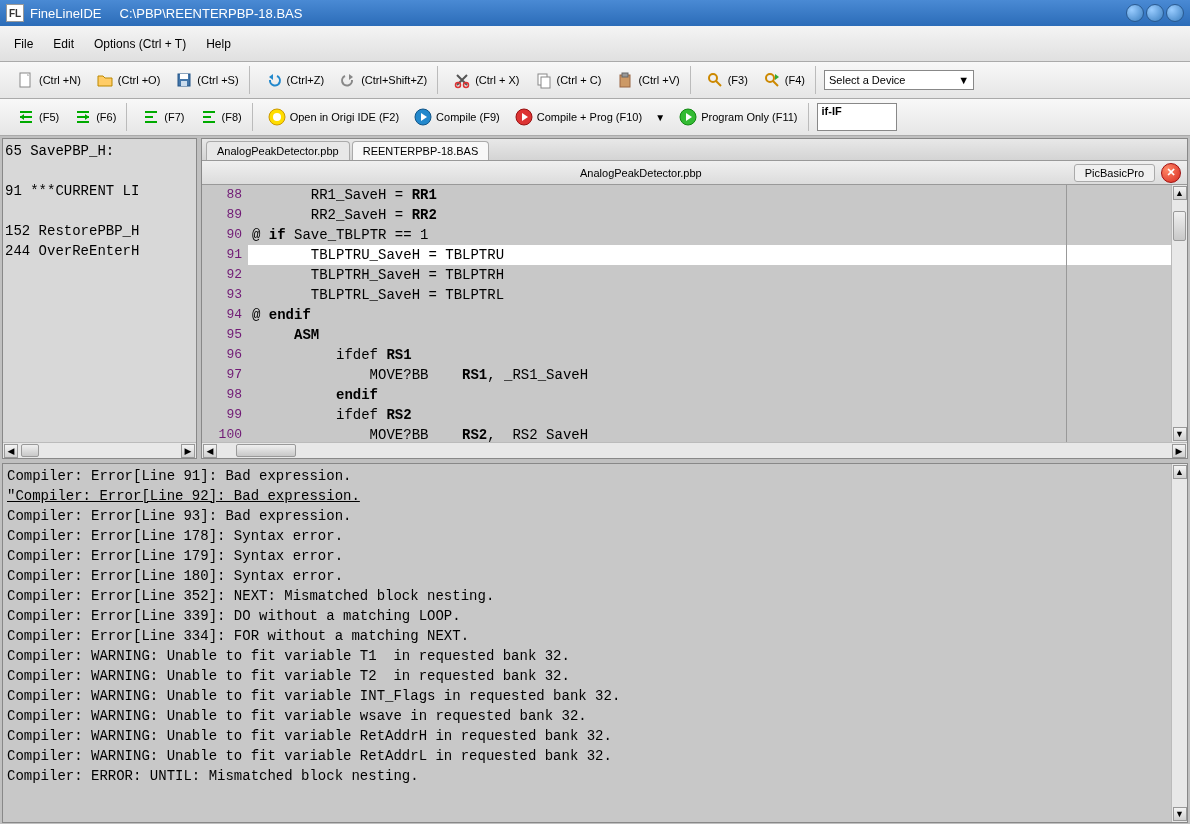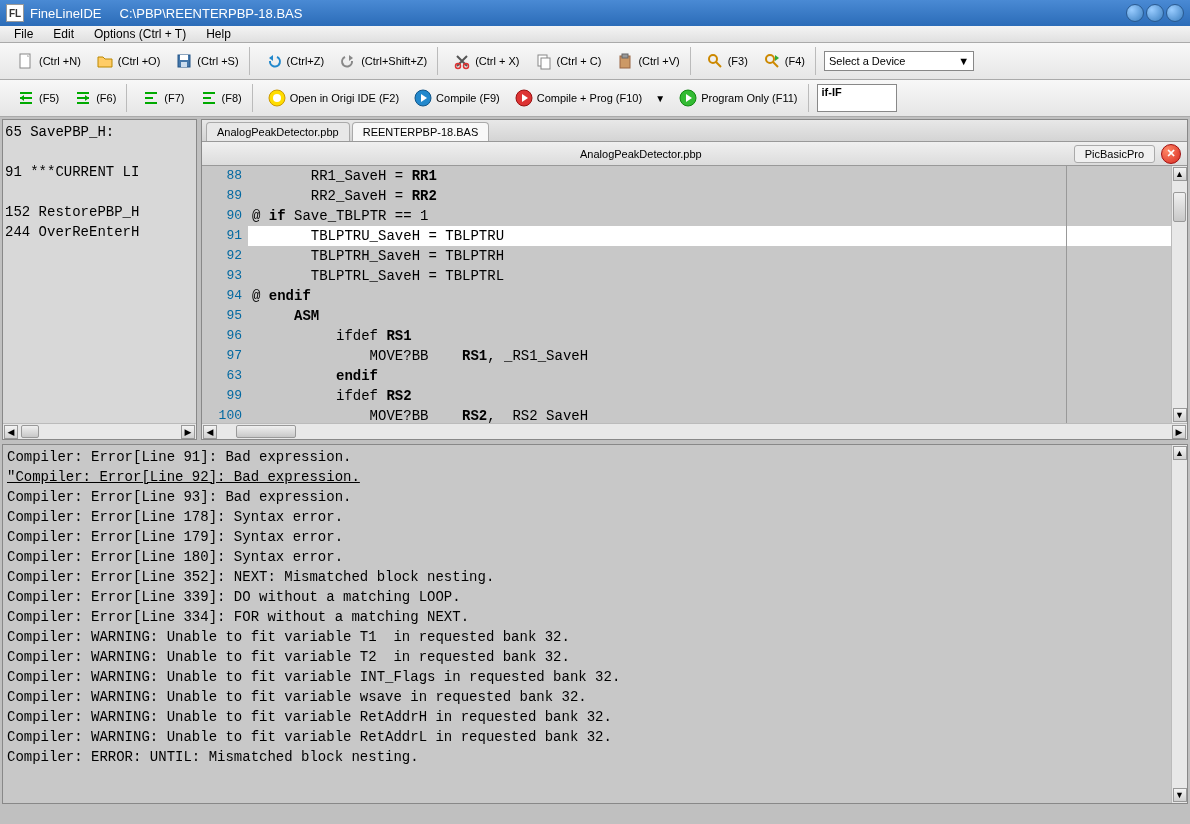--- a/index.html
+++ b/index.html
@@ -2,21 +2,21 @@
 <html><head>
 <meta charset="utf-8">
 <style>
 * { box-sizing: border-box; margin: 0; padding: 0; }
 body { font-family: Tahoma, Arial, sans-serif; font-size: 12px; background: #c0c0c0; width: 1190px; height: 824px; overflow: hidden; }
 .titlebar { height: 26px; background: linear-gradient(to bottom, #4a8ad4, #2b6cb8); color: #fff; display: flex; align-items: center; padding: 0 6px; }
 .titlebar-icon { width: 18px; height: 18px; background: #fff; color: #333; display: flex; align-items: center; justify-content: center; font-size: 10px; font-weight: bold; border: 1px solid #999; margin-right: 6px; }
 .titlebar-text { font-size: 13px; }
 .titlebar-controls { margin-left: auto; display: flex; gap: 2px; }
 .titlebar-btn { width: 18px; height: 18px; border-radius: 50%; background: radial-gradient(circle at 30% 30%, #99ccff, #3a7ec0); border: 1px solid #2a5a90; }
-.menubar { height: 17px; background: linear-gradient(to bottom, #f4f4f4, #e0e0e0); display: flex; align-items: center; padding: 0 4px; border-bottom: 1px solid #aaa; }
+.menubar { height: 36px; background: linear-gradient(to bottom, #f4f4f4, #e0e0e0); display: flex; align-items: center; padding: 0 4px; border-bottom: 1px solid #aaa; }
 .menu-item { padding: 3px 10px; cursor: default; }
 .toolbar { background: linear-gradient(to bottom, #f8f8f8, #e6e6e6); display: flex; padding: 4px 6px; border-bottom: 1px solid #aaa; gap: 4px; flex-wrap: wrap; }
 .tb-group { display: flex; align-items: center; gap: 2px; padding: 0 4px; border-right: 1px solid #bbb; }
 .tb-group:last-child { border-right: none; }
 .tb-btn { display: flex; align-items: center; gap: 3px; padding: 3px 5px; border: 1px solid transparent; border-radius: 3px; cursor: default; font-size: 11px; }
 .tb-icon { width: 20px; height: 20px; display: flex; align-items: center; justify-content: center; }
 .device-select { min-width: 150px; height: 20px; background: #fff; border: 1px solid #888; padding: 1px 4px; font-size: 11px; display: flex; align-items: center; justify-content: space-between; }
 .snippet-input { min-width: 80px; height: 28px; background: #fff; border: 1px solid #888; padding: 1px 4px; font-size: 11px; font-weight: bold; }
 .main-area { display: flex; height: 325px; background: #c0c0c0; padding: 2px; gap: 4px; }
 .left-panel { width: 195px; background: #d8d8d8; border: 1px solid #888; display: flex; flex-direction: column; }
@@ -24,21 +24,21 @@
 .labels-body { flex: 1; padding: 2px; font-family: "Courier New", monospace; font-size: 14px; line-height: 20px; overflow: auto; background: #d8d8d8; white-space: pre; }
 .editor-panel { flex: 1; display: flex; flex-direction: column; border: 1px solid #888; background: #d8d8d8; }
 .tab-row { height: 22px; display: flex; align-items: flex-end; background: linear-gradient(to bottom, #e8e8e8, #d4d4d4); padding: 0 4px; border-bottom: 1px solid #999; }
 .tab { padding: 3px 10px; background: #e8e8e8; border: 1px solid #aaa; border-bottom: none; border-radius: 4px 4px 0 0; margin-right: 2px; font-size: 11px; cursor: default; }
 .tab.active { background: #f8f8f8; }
 .editor-header { height: 24px; background: linear-gradient(to bottom, #f0f0f0, #dcdcdc); display: flex; align-items: center; justify-content: space-between; padding: 0 6px; border-bottom: 1px solid #999; font-size: 11px; }
 .editor-header-title { flex: 1; text-align: center; }
 .pic-label { padding: 2px 10px; border: 1px solid #aaa; background: #f0f0f0; border-radius: 3px; }
 .close-btn { width: 20px; height: 20px; background: radial-gradient(circle at 30% 30%, #ff8866, #d82a22); border-radius: 50%; border: 1px solid #a01010; display: flex; align-items: center; justify-content: center; color: #fff; font-weight: bold; margin-left: 6px; }
 .code-area { flex: 1; display: flex; overflow: hidden; background: #c8c8c8; position: relative; }
-.gutter { width: 46px; text-align: right; padding-right: 6px; font-family: "Courier New", monospace; font-size: 13px; line-height: 20px; background: #c8c8c8; color: #0369a1; }
+.gutter { width: 46px; text-align: right; padding-right: 6px; font-family: "Courier New", monospace; font-size: 13px; line-height: 20px; background: #c8c8c8; color: #701a75; }
 .code-body { flex: 1; font-family: "Courier New", monospace; font-size: 14px; line-height: 20px; white-space: pre; background: #c8c8c8; }
 .code-line { padding-left: 4px; }
 .code-line.current { background: #fff; }
 .code-line b { font-weight: bold; }
 .code-rule { position: absolute; right: 120px; top: 0; bottom: 0; border-left: 1px solid #999; }
 .code-scroll-y { position: absolute; right: 0; top: 0; bottom: 0; width: 16px; background: #e8e8e8; border-left: 1px solid #bbb; display: flex; flex-direction: column; align-items: center; }
 .scroll-arrow { width: 14px; height: 14px; background: linear-gradient(to bottom,#f4f4f4,#d0d0d0); border: 1px solid #999; margin: 1px; display: flex; align-items: center; justify-content: center; font-size: 9px; }
 .scroll-track { flex: 1; width: 100%; position: relative; }
 .scroll-thumb { position: absolute; left: 1px; right: 1px; top: 10px; height: 30px; background: linear-gradient(to bottom,#f0f0f0,#c8c8c8); border: 1px solid #999; border-radius: 2px; }
 .hscrollbar { height: 16px; background: #e8e8e8; border-top: 1px solid #bbb; display: flex; align-items: center; }
@@ -295,21 +295,21 @@
           <div>88</div>
           <div>89</div>
           <div>90</div>
           <div>91</div>
           <div>92</div>
           <div>93</div>
           <div>94</div>
           <div>95</div>
           <div>96</div>
           <div>97</div>
-          <div>63</div>
+          <div>98</div>
           <div>99</div>
           <div>100</div>
         </div>
       <div class="code-body" id="code-body"><div class="code-line">       RR1_SaveH = <b>RR1</b></div><div class="code-line">       RR2_SaveH = <b>RR2</b></div><div class="code-line">@ <b>if</b> Save_TBLPTR == 1</div><div class="code-line current">       TBLPTRU_SaveH = TBLPTRU</div><div class="code-line">       TBLPTRH_SaveH = TBLPTRH</div><div class="code-line">       TBLPTRL_SaveH = TBLPTRL</div><div class="code-line">@ <b>endif</b></div><div class="code-line">     <b>ASM</b></div><div class="code-line">          ifdef <b>RS1</b></div><div class="code-line">              MOVE?BB    <b>RS1</b>, _RS1_SaveH</div><div class="code-line">          <b>endif</b></div><div class="code-line">          ifdef <b>RS2</b></div><div class="code-line">              MOVE?BB    <b>RS2</b>,  RS2 SaveH</div></div>
       <div class="code-rule"></div>
       <div class="code-scroll-y">
         <div class="scroll-arrow">▲</div>
         <div class="scroll-track">
             <div class="scroll-thumb"></div>
           </div>

